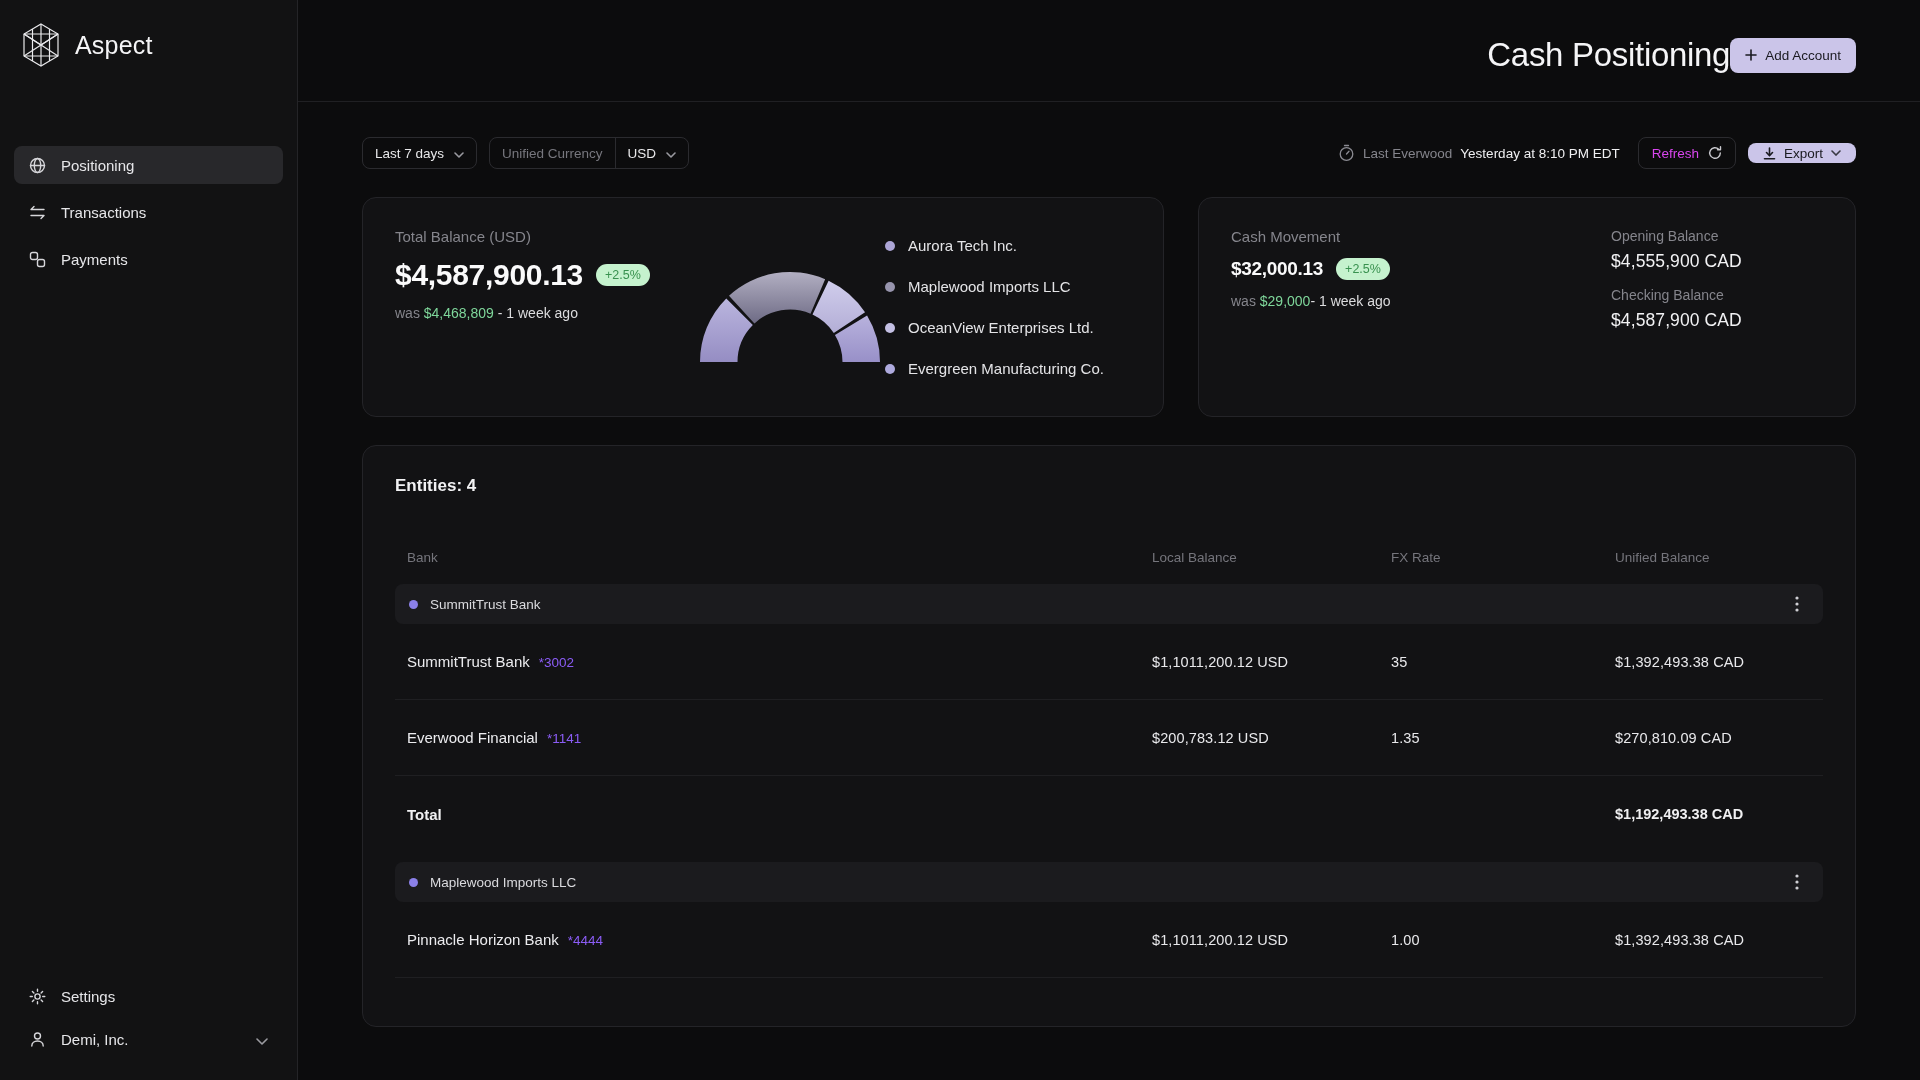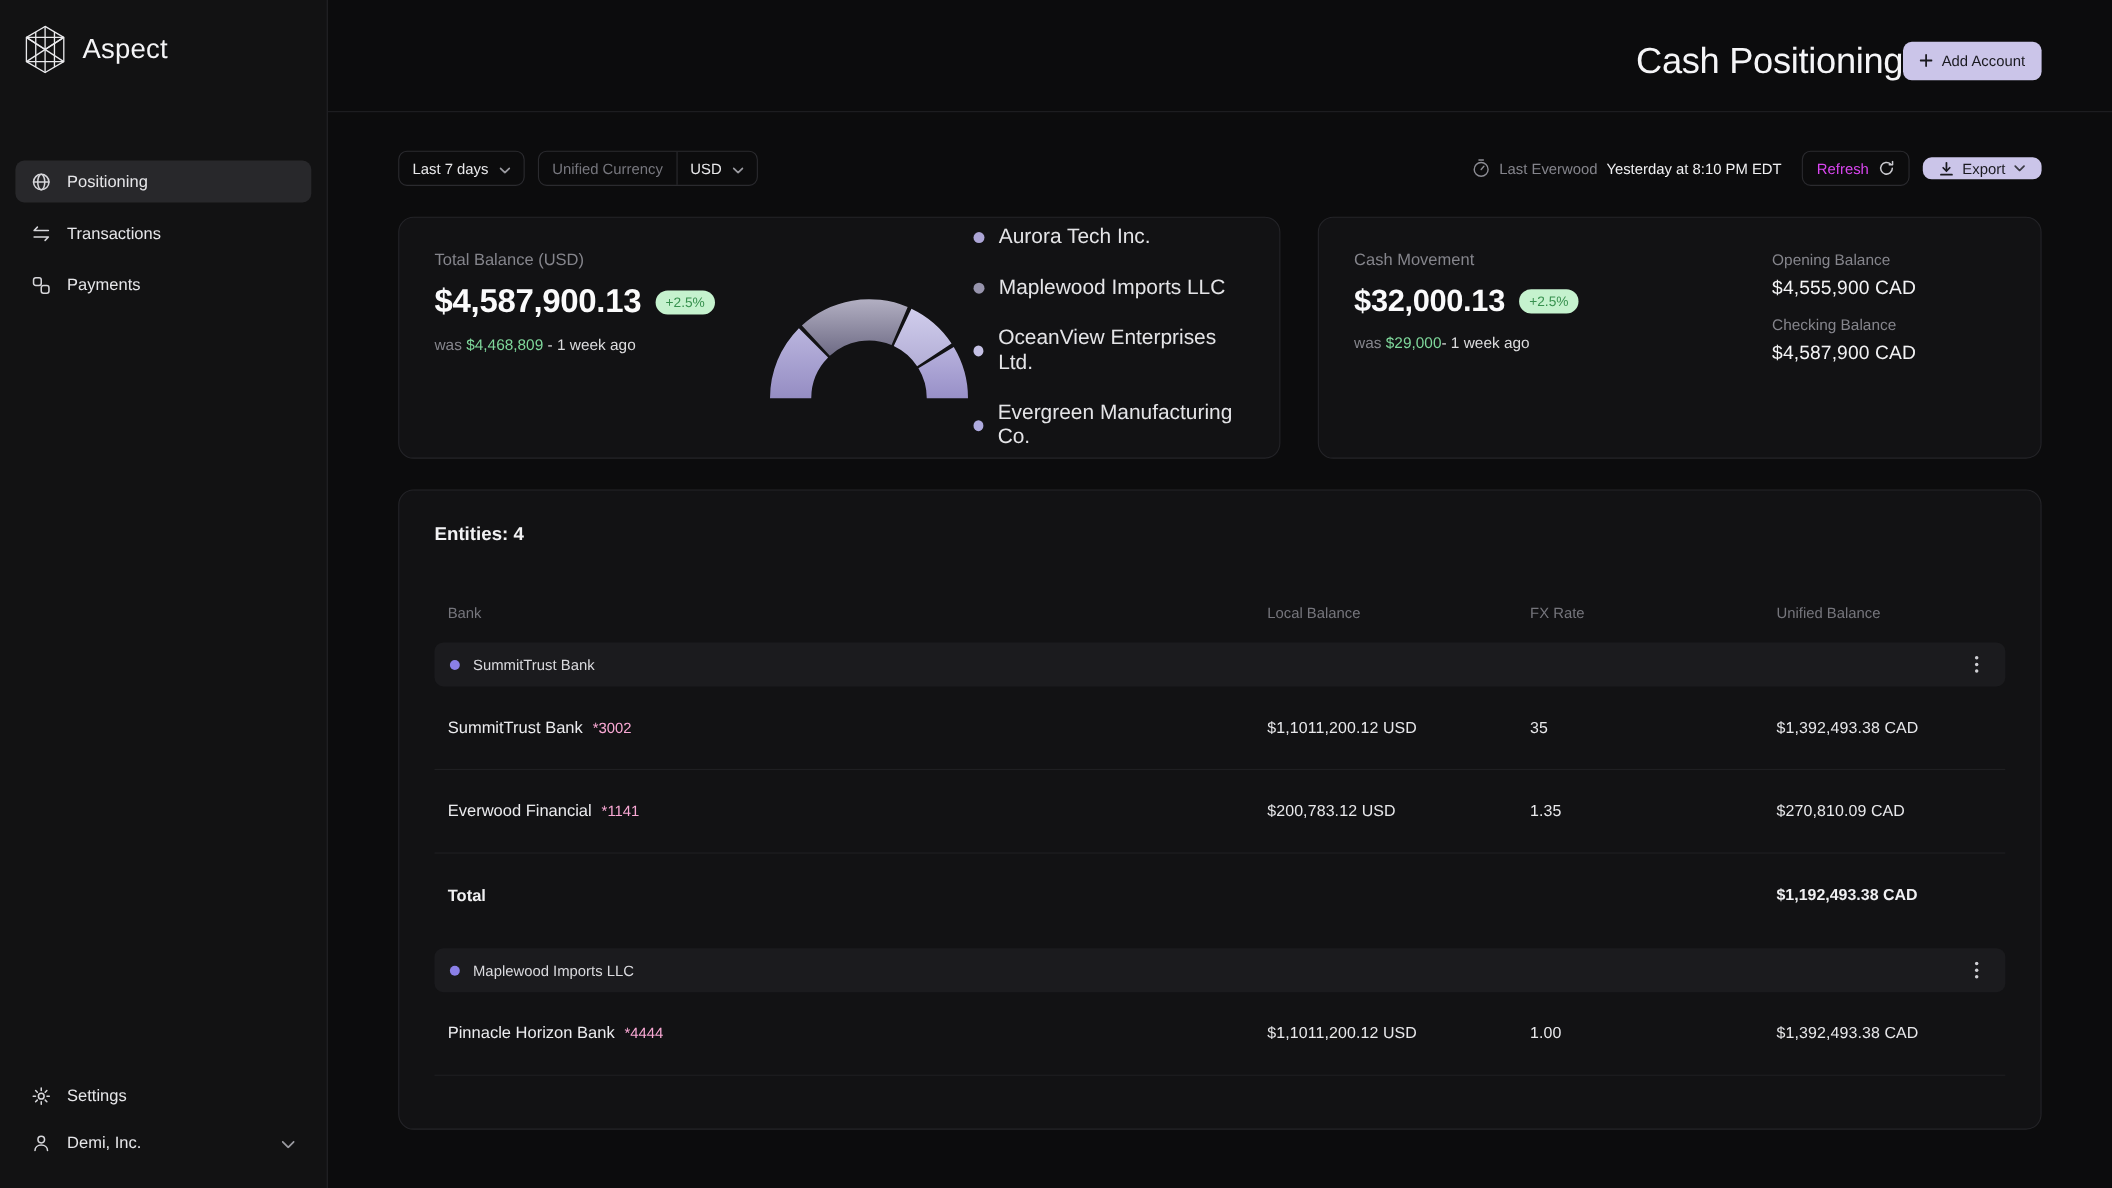--- a/index.html
+++ b/index.html
@@ -47,29 +47,29 @@
   .btn-export svg.dl { stroke:#1a1a20; }
   .btn-export svg.ch { stroke:#3a3a44; }
 
   
   .cards-row { display:flex; gap:34px; padding:28px 64px 0; }
   .card { background:#121214; border:1px solid #242428; border-radius:14px; height:220px; flex:1; }
   .card-balance { display:flex; padding:30px 30px 30px 32px; }
   .metric-label { font-size:15px; color:#85858c; margin-bottom:13px; }
   .metric-line { display:flex; align-items:center; gap:13px; }
   .metric-value { font-size:30px; font-weight:700; color:#fafafb; letter-spacing:-.3px; }
-  .metric-value.sm { font-size:28px; }
+  .metric-value.sm { font-size:19px; }
   .badge-green { background:#c5f2ce; color:#38914f; font-size:12.5px; font-weight:500; border-radius:999px; padding:4px 9px; }
   .was-line { margin-top:13px; font-size:14px; color:#85858c; }
   .was-line .green { color:#7fd79b; }
   .was-line .lite { color:#dcdcde; }
   .balance-block { width:300px; min-width:300px; }
   .gauge-wrap { flex:1; display:flex; align-items:center; justify-content:center; padding-top:14px; }
   .legend { width:248px; min-width:248px; display:flex; flex-direction:column; justify-content:center; gap:24px; padding-right:4px; }
-  .legend-item { display:flex; align-items:center; gap:13px; font-size:19px; color:#e4e4e7; }
+  .legend-item { display:flex; align-items:center; gap:13px; font-size:15px; color:#e4e4e7; }
   .legend-dot { width:10px; height:10px; border-radius:50%; background:#aaa3d6; }
 
   .card-movement { display:flex; justify-content:space-between; padding:30px 32px; }
   .ob-block { width:212px; min-width:212px; }
   .ob-label { font-size:14px; color:#85858c; margin-bottom:7px; }
   .ob-value { font-size:17.5px; color:#f2f2f4; margin-bottom:15px; letter-spacing:.1px; }
 
   
   .entities-card { margin:28px 64px 0; background:#121214; border:1px solid #242428; border-radius:14px; height:582px; padding:30px 32px; }
   .entities-title { font-size:17px; font-weight:600; color:#f2f2f4; margin-bottom:42px; }
@@ -78,21 +78,21 @@
   .thead .th { font-size:13.5px; color:#75757c; }
   .group-row { display:flex; align-items:center; background:#1b1b1e; border-radius:8px; height:40px; padding:0 14px; }
   .group-dot { width:9px; height:9px; border-radius:50%; background:#8b80e8; margin-right:12px; }
   .group-name { font-size:13.5px; color:#dadade; }
   .kebab { margin-left:auto; cursor:pointer; display:flex; align-items:center; justify-content:center; width:24px; height:24px; }
   .kebab svg { fill:#cfcfd4; }
   .trow { height:76px; border-bottom:1px solid #1f1f22; }
   .trow.noline { border-bottom:none; }
   .bank-cell { display:flex; align-items:baseline; gap:9px; }
   .bank-name { font-size:15px; color:#ececef; }
-  .bank-acct { font-size:13.5px; color:#f9a8d4; }
+  .bank-acct { font-size:13.5px; color:#8b5cf6; }
   .num { font-size:14.5px; color:#e8e8eb; letter-spacing:.1px; }
   .total-label { font-size:15px; font-weight:600; color:#f0f0f2; }
   .total-num { font-size:14.5px; font-weight:600; color:#f0f0f2; }
   .gap8 { height:10px; }
 </style>
 </head>
 <body>
 
 <aside class="sidebar">
   <div class="logo-row">

